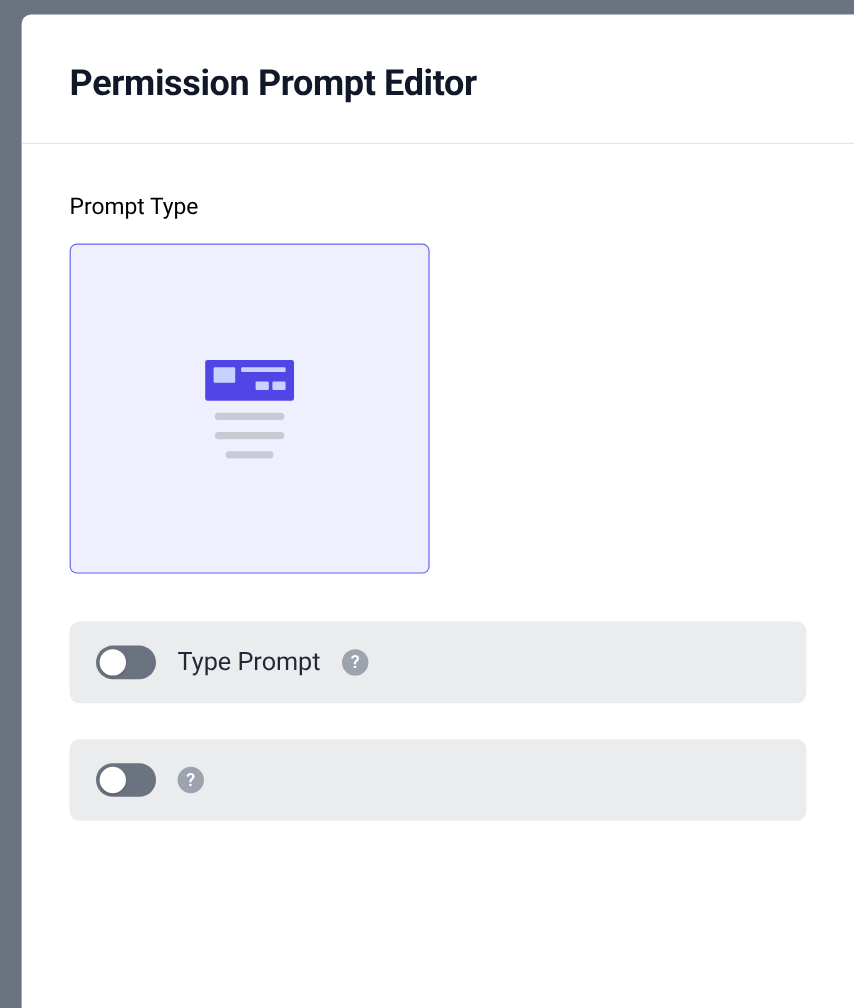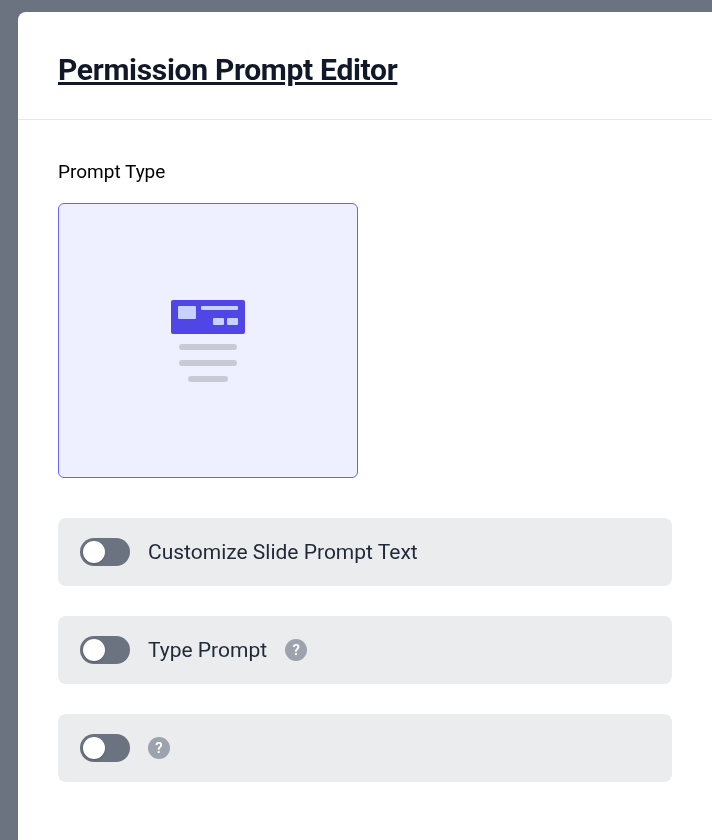--- a/index.html
+++ b/index.html
@@ -25,21 +25,20 @@
     }
     .modal-header {
       padding: 40px 40px 32px 40px;
       border-bottom: 1px solid #e5e7eb;
     }
     .modal-title {
       font-size: 30px;
       font-weight: 700;
       color: #111827;
       letter-spacing: -0.3px;
-      text-decoration: underline;
     }
     .modal-body {
       padding: 40px 40px 40px 40px;
     }
     .section-label {
       font-size: 19px;
       color: #000000;
       margin-bottom: 20px;
     }
     .prompt-card {
@@ -183,26 +182,20 @@
               <div class="card-vis-btn"></div>
             </div>
           </div>
         </div>
         <div class="text-line l1"></div>
         <div class="text-line l2"></div>
         <div class="text-line l3"></div>
       </div>
     </div>
 
-    <div class="toggle-row">
-      <div class="toggle">
-        <div class="toggle-knob"></div>
-      </div>
-      <div class="toggle-label">Customize Slide Prompt Text</div>
-    </div>
 
     <div class="toggle-row">
       <div class="toggle">
         <div class="toggle-knob"></div>
       </div>
       <div class="toggle-label">Type Prompt</div>
       <div class="help-icon">?</div>
     </div>
 
     <div class="toggle-row">

